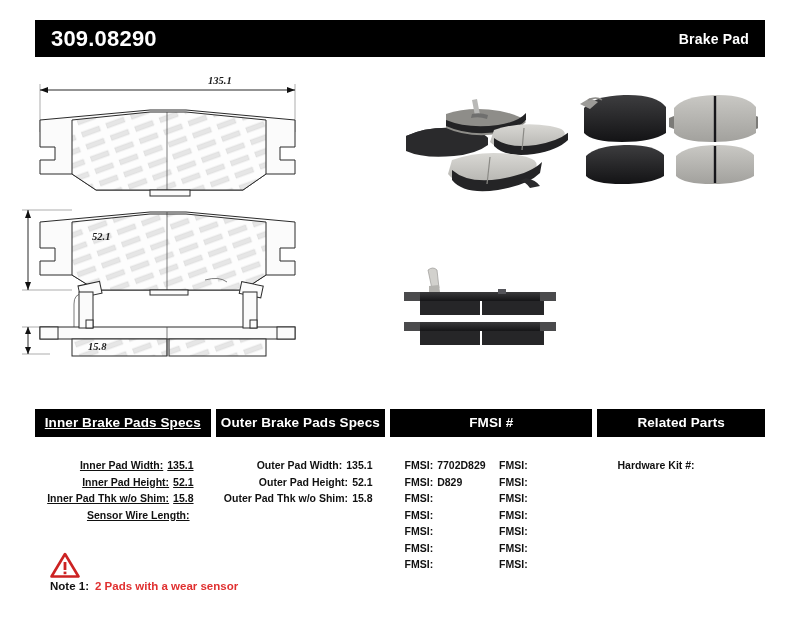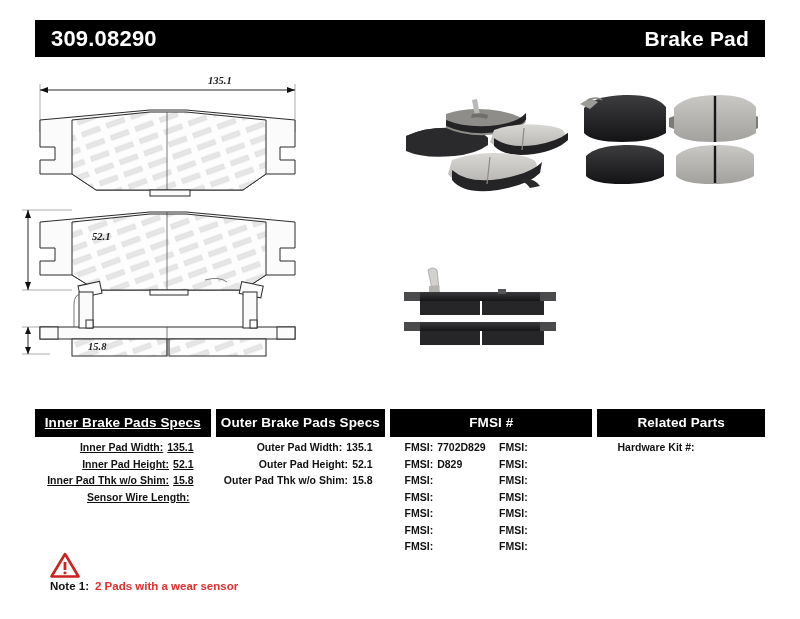--- a/index.html
+++ b/index.html
@@ -12,21 +12,21 @@
   .page { position: relative; width: 800px; height: 453px; background: #fff; }
 
   
   .titlebar {
     position: absolute; left: 35px; top: 20px; width: 730px; height: 37px;
     background: #000; color: #fff;
     display: flex; align-items: center; justify-content: space-between;
     padding: 0 16px;
   }
   .titlebar .part-no { font-size: 22px; font-weight: bold; letter-spacing: .2px; }
-  .titlebar .prod-type { font-size: 21px; font-weight: bold; letter-spacing: .2px; text-align: right; }
+  .titlebar .prod-type { font-size: 14px; font-weight: bold; letter-spacing: .2px; text-align: right; }
 
   
   .drawings { position: absolute; left: 0; top: 62px; width: 800px; height: 330px; }
 
   .dimtext { position: absolute; font-size: 10.5px; font-weight: bold; color: #1a1a1a;
              font-family: "Liberation Serif", serif; font-style: italic; }
 
   svg.cad { position: absolute; left: 0; top: 0; overflow: visible; }
 
   
@@ -43,21 +43,21 @@
   
   .spectable { position: absolute; left: 35px; top: 409px; width: 730px; }
   .hdrrow { display: flex; gap: 5px; }
   .hdr {
     background: #000; color: #fff; text-align: center;
     font-size: 13.5px; font-weight: bold;
     padding: 6px 0 7px 0; letter-spacing: .1px;
   }
   .c1 { width: 178px; text-decoration: underline; } .c2 { width: 172px; } .c3 { width: 205px; } .c4 { width: 170px; }
 
-  .bodyrow { display: flex; gap: 20px; margin-top: 2px; }
+  .bodyrow { display: flex; gap: 20px; margin-top: 20px; }
   .cell { font-size: 10.5px; font-weight: bold; color: #111; line-height: 16.5px; }
   .cell.c1, .cell.c2 { text-align: right; padding-right: 6px; }
   .specline .lab { }
   .specline .val { margin-left: 4px; }
 
   
   .fmsi-wrap { display: flex; }
   .fmsi-col { width: 50%; }
   .fmsi-col .specline { padding-left: 6px; }
 

